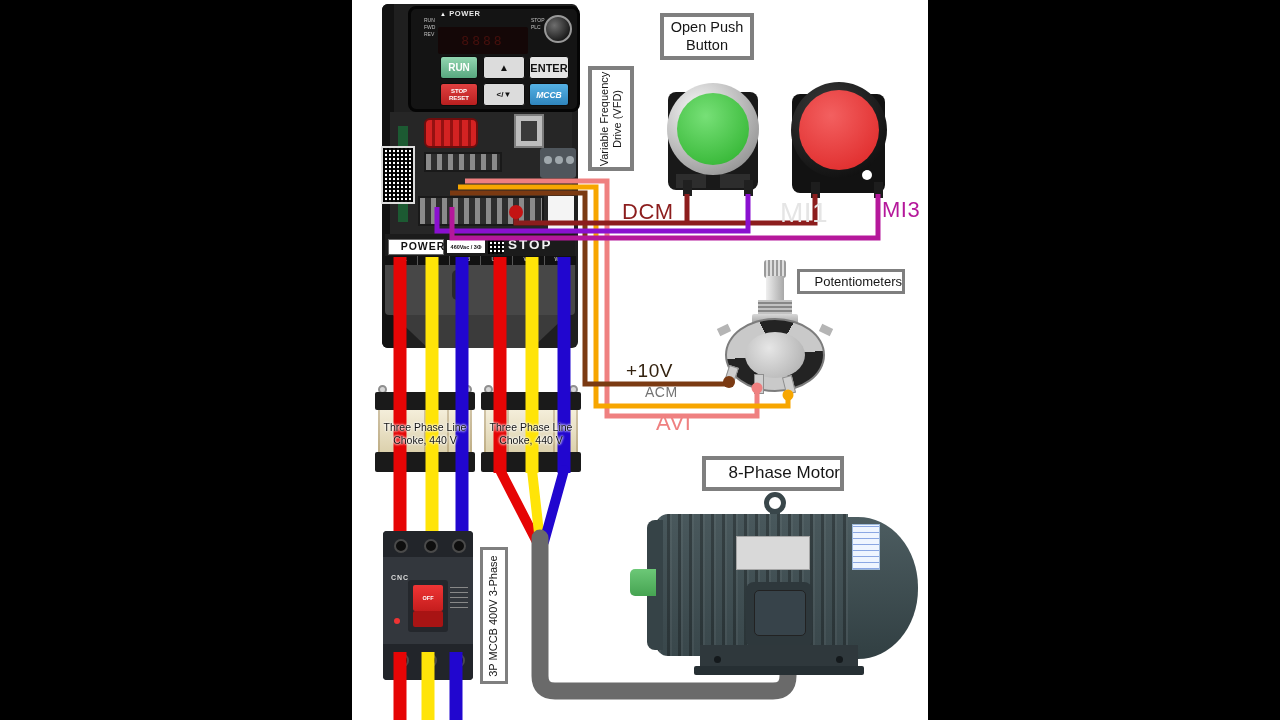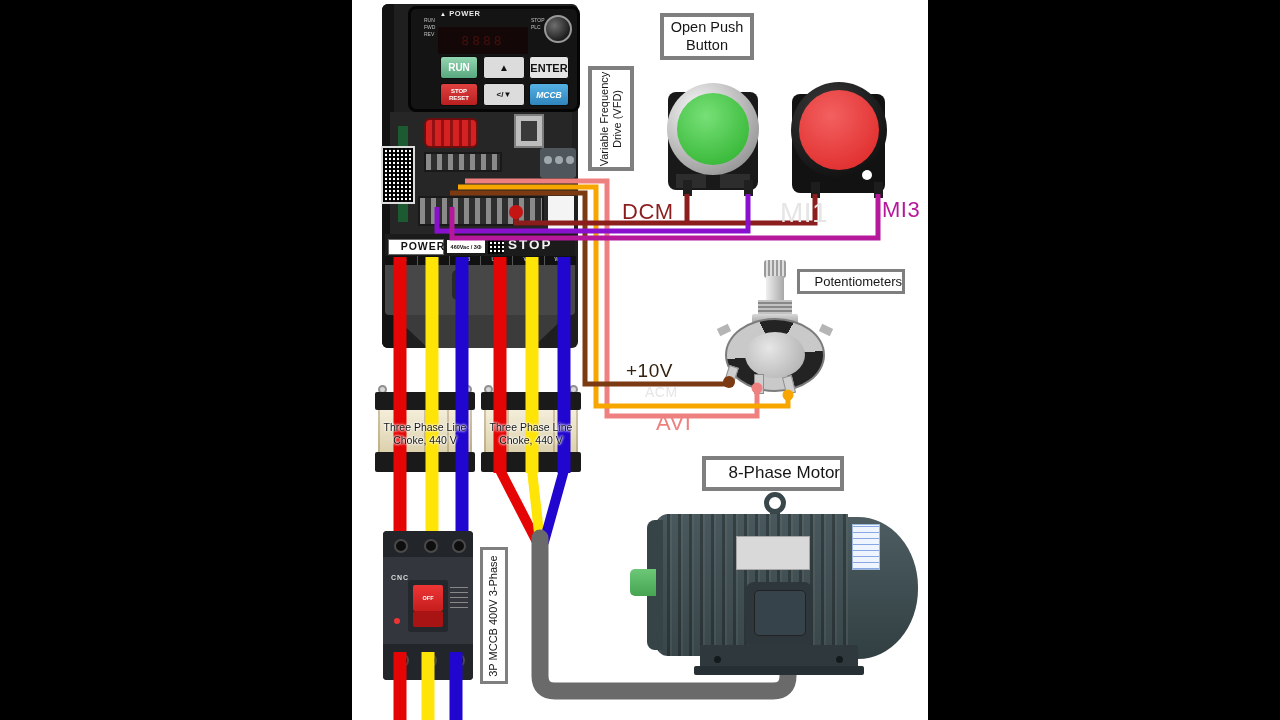--- a/index.html
+++ b/index.html
@@ -280,15 +280,15 @@
   </div>
   <div class="choke-label z5" style="left:481px;top:421px;">
     <div>Three Phase Line</div>
     <div>Choke, 440 V</div>
   </div>
 
   <div class="sig z5" style="left:622px;top:199px;font-size:22px;color:#8c1d1d;font-weight:normal;">DCM</div>
   <div class="sig z5" style="left:752px;top:197px;font-size:28px;color:#e5e5e5;font-weight:normal;padding-left:28px;">MI1</div>
   <div class="sig z5" style="left:882px;top:197px;font-size:22px;color:#b5189b;font-weight:normal;">MI3</div>
   <div class="sig z5" style="left:626px;top:360px;font-size:19px;color:#33220f;font-weight:normal;">+10V</div>
-  <div class="sig z5" style="left:645px;top:384px;font-size:14px;color:#e5e5e5;font-weight:normal;">ACM</div>
+  <div class="sig z5" style="left:645px;top:384px;font-size:14px;color:#737373;font-weight:normal;">ACM</div>
   <div class="sig z5" style="left:656px;top:410px;font-size:22px;color:#ef8080;font-weight:normal;">AVI</div>
 </div>
 
 </body></html>

